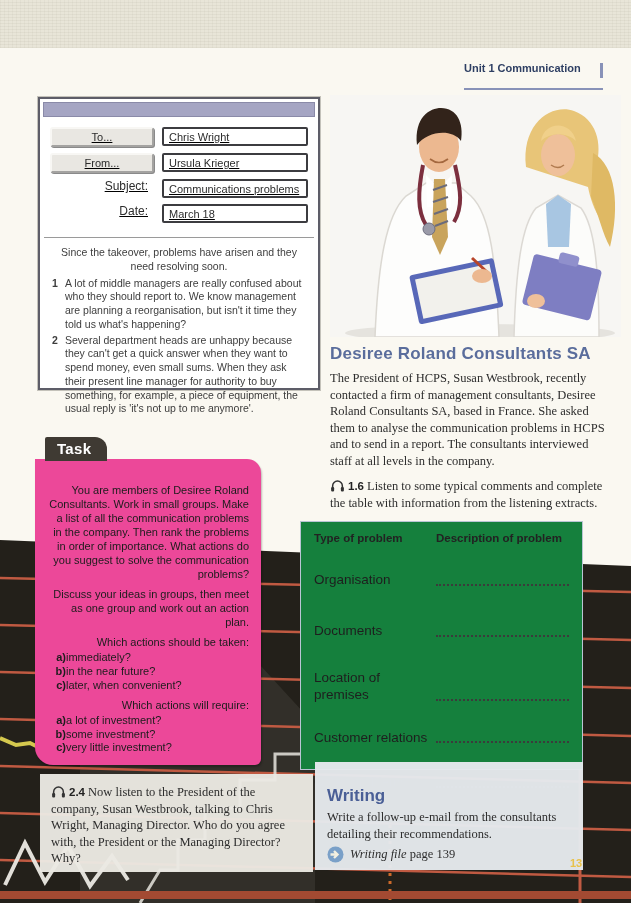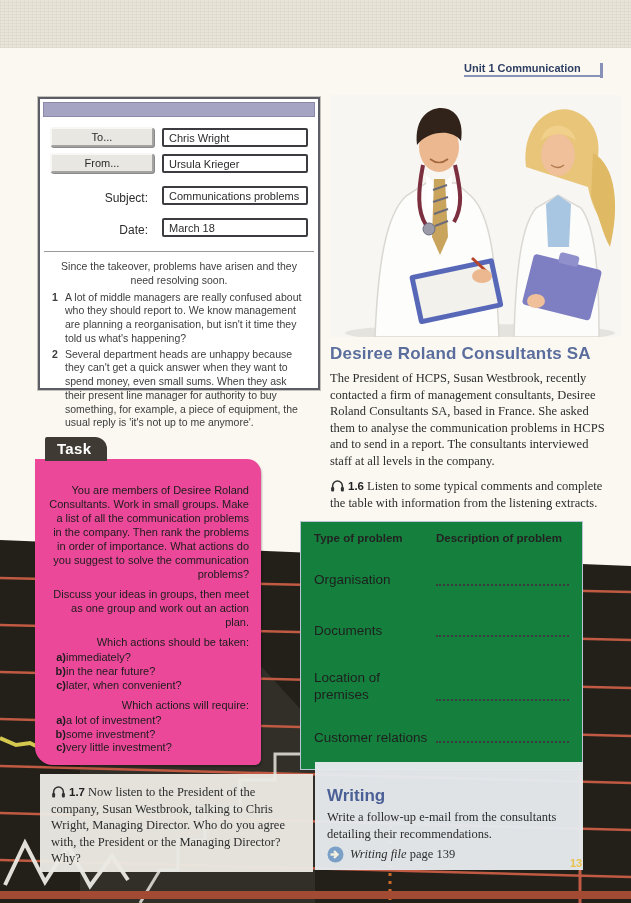--- a/index.html
+++ b/index.html
@@ -16,41 +16,41 @@
       repeating-linear-gradient(0deg, rgba(120,115,95,.07) 0 1px, transparent 1px 3px),
       repeating-linear-gradient(90deg, rgba(120,115,95,.05) 0 1px, transparent 1px 4px);
   }
   
   .chart-bg{position:absolute;left:0;top:540px;width:631px;height:363px;z-index:0;}
 
   
   .unit-label{
     position:absolute;left:464px;top:62px;z-index:2;
     font-size:11px;font-weight:bold;color:#2e3f63;
-    border-bottom:2px solid #8892b8;padding-bottom:1px;
+    border-bottom:2px solid #8892b8;padding-bottom:14px;
     display:flex;align-items:center;gap:19px;
   }
   .unit-bar{display:inline-block;width:3px;height:15px;background:#8892b8;margin-bottom:-4px;}
 
   
   .email-box{
     position:absolute;left:38px;top:97px;width:282px;height:293px;z-index:2;
     background:#fff;border:2px solid #5d5d68;outline:1px solid #c4c2ba;
     box-sizing:border-box;
   }
   .email-titlebar{height:13px;margin:3px;background:#a5a5c3;border:1px solid #8a8aa8;}
   .email-fields{padding:7px 10px 2px 10px;}
-  .email-row{display:flex;align-items:flex-end;margin-bottom:6px;}
+  .email-row{display:flex;align-items:flex-start;margin-bottom:6px;text-decoration:underline;}
   .email-btn{
     width:104px;height:20px;box-sizing:border-box;
     background:#e9e7e2;border:2px outset #f8f7f4;border-radius:3px;
     font-size:11px;color:#2c2c2c;text-align:center;line-height:16px;
     box-shadow:1px 1px 0 #8a8a8a;
   }
-  .email-label{width:104px;box-sizing:border-box;text-align:right;padding-right:6px;font-size:12px;color:#2c2c2c;margin-top:12px;}
+  .email-label{width:104px;box-sizing:border-box;text-align:right;padding-right:6px;font-size:12px;color:#2c2c2c;}
   .email-field{
     flex:1;margin-left:8px;height:19px;box-sizing:border-box;
     background:#fff;border:2px solid #3c3c40;border-radius:2px;
     font-size:11px;color:#2c2c2c;padding:2px 5px 0 5px;white-space:nowrap;overflow:hidden;
   }
   .email-divider{border-top:1px solid #9a9a9a;margin:6px 4px 8px 4px;}
   .email-body{padding:0 12px;font-size:10.5px;line-height:1.31;color:#3d3d3d;}
   .email-body p{margin:0 0 3px 0;text-align:center;}
   .email-li{display:flex;margin-top:2px;}
   .email-li b{width:13px;flex:none;}
@@ -288,21 +288,21 @@
       </div>
   </div>
 </div>
 
 <div class="box17">
   <p class="serif" style="margin:0;">
     <svg class="hp-icon" width="15" height="13" viewBox="0 0 20 17">
       <path d="M3.5 14 V9 a6.5 6.5 0 0 1 13 0 V14" stroke="#333" stroke-width="2" fill="none"></path>
       <rect x="1.5" y="10.5" width="4" height="6" rx="1.5" fill="#333"></rect>
       <rect x="14.5" y="10.5" width="4" height="6" rx="1.5" fill="#333"></rect>
-    </svg><b class="listen-num">1.7</b><span>Now listen to the President of the company, Susan Westbrook, talking to Chris Wright, Managing Director. Who do you agree with, the President or the Managing Director? Why?</span>
+    </svg><b class="listen-num">2.4</b><span>Now listen to the President of the company, Susan Westbrook, talking to Chris Wright, Managing Director. Who do you agree with, the President or the Managing Director? Why?</span>
   </p>
 </div>
 
 <div class="writing">
   <h2>Writing</h2>
   <p class="serif">Write a follow-up e-mail from the consultants detailing their recommendations.</p>
   <div class="wlink">
     <svg width="17" height="17" viewBox="0 0 17 17">
       <circle cx="8.5" cy="8.5" r="8" fill="#7aa0c8"></circle>
       <path d="M3.5 8.5 h6 M7 5 l3.5 3.5 L7 12" stroke="#f4f0e0" stroke-width="2.4" fill="none"></path>

